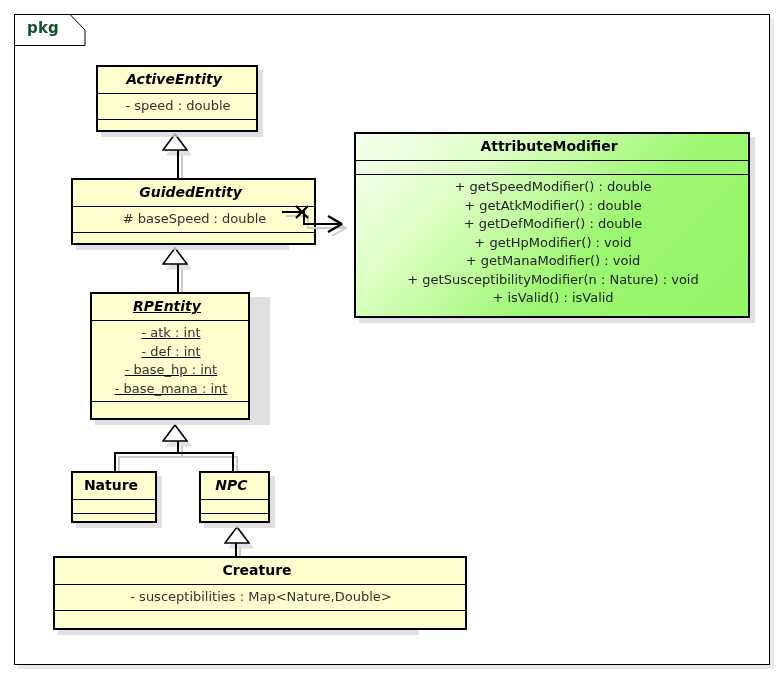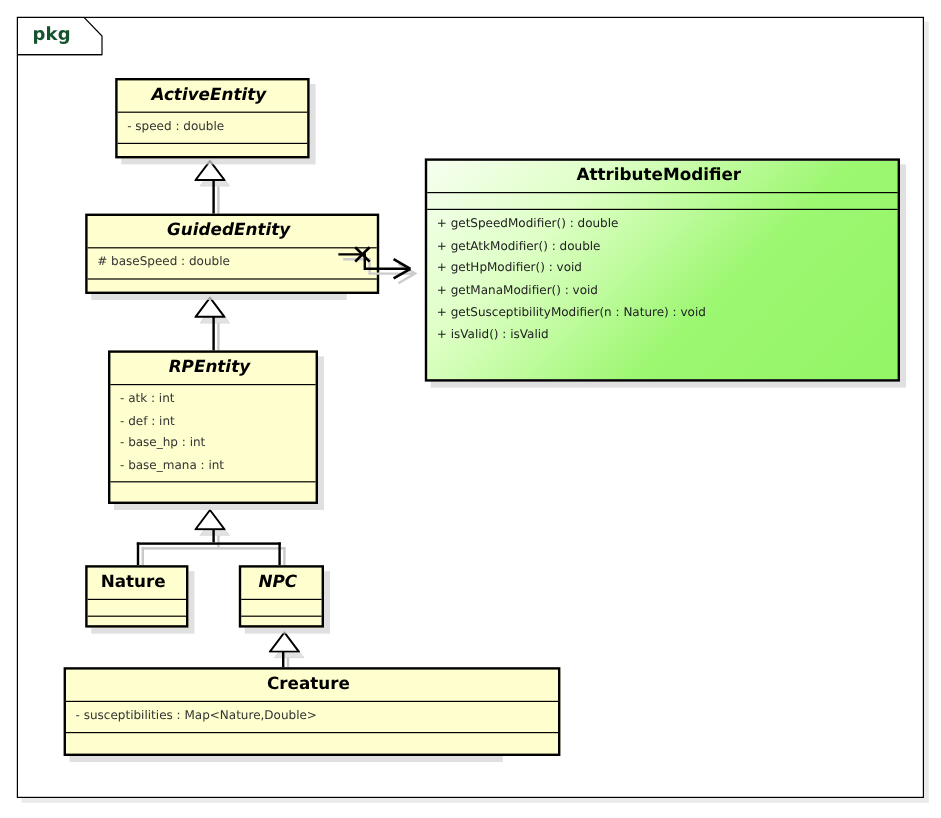--- a/index.html
+++ b/index.html
@@ -81,23 +81,24 @@
   }
   .uml .title.abstract { font-style: italic; }
   .uml .sep {
     border-top: 1px solid #000000;
     height: 0;
     font-size: 0;
     line-height: 0;
   }
   .uml .compartment {
     padding: 3px 6px 3px 8px;
-    font-size: 10px;
+    font-size: 13px;
     color: #333333;
     line-height: 18.5px;
+    text-align: center;
   }
   .uml .compartment.empty { height: 13px; padding: 0; }
   .uml .member { white-space: nowrap; }
 
   
   .uml.green {
     background: linear-gradient(135deg, #f7fff0 0%, #ddffc4 28%, #9cf771 62%, #93f566 100%);
   }
   .uml.green .compartment { color: #222222; }
 
@@ -226,29 +227,30 @@
 
   <div class="uml-shadow" style="left:359px; top:137px; width:396px; height:186px;"></div>
   <div class="uml green" id="box-attribute-modifier" style="left:354px; top:132px; width:396px; height:186px;">
     <div class="title">AttributeModifier</div>
     <div class="sep"></div>
     <div class="compartment empty"></div>
     <div class="sep"></div>
     <div class="compartment">
       <div class="member">+ getSpeedModifier() : double</div>
       <div class="member">+ getAtkModifier() : double</div>
+      <div class="member">+ getDefModifier() : double</div>
       <div class="member">+ getHpModifier() : void</div>
       <div class="member">+ getManaModifier() : void</div>
       <div class="member">+ getSusceptibilityModifier(n : Nature) : void</div>
       <div class="member">+ isValid() : isValid</div>
     </div>
   </div>
 
   <div class="uml-shadow" style="left:95px; top:297px; width:175px; height:128px;"></div>
-  <div class="uml" id="box-rp-entity" style="left:90px; top:292px; width:175px; height:128px;">
+  <div class="uml" id="box-rp-entity" style="left:90px; top:292px; width:160px; height:128px;text-decoration:underline;">
     <div class="title abstract">RPEntity</div>
     <div class="sep"></div>
     <div class="compartment">
       <div class="member">- atk : int</div>
       <div class="member">- def : int</div>
       <div class="member">- base_hp : int</div>
       <div class="member">- base_mana : int</div>
     </div>
     <div class="sep"></div>
     <div class="compartment empty"></div>

